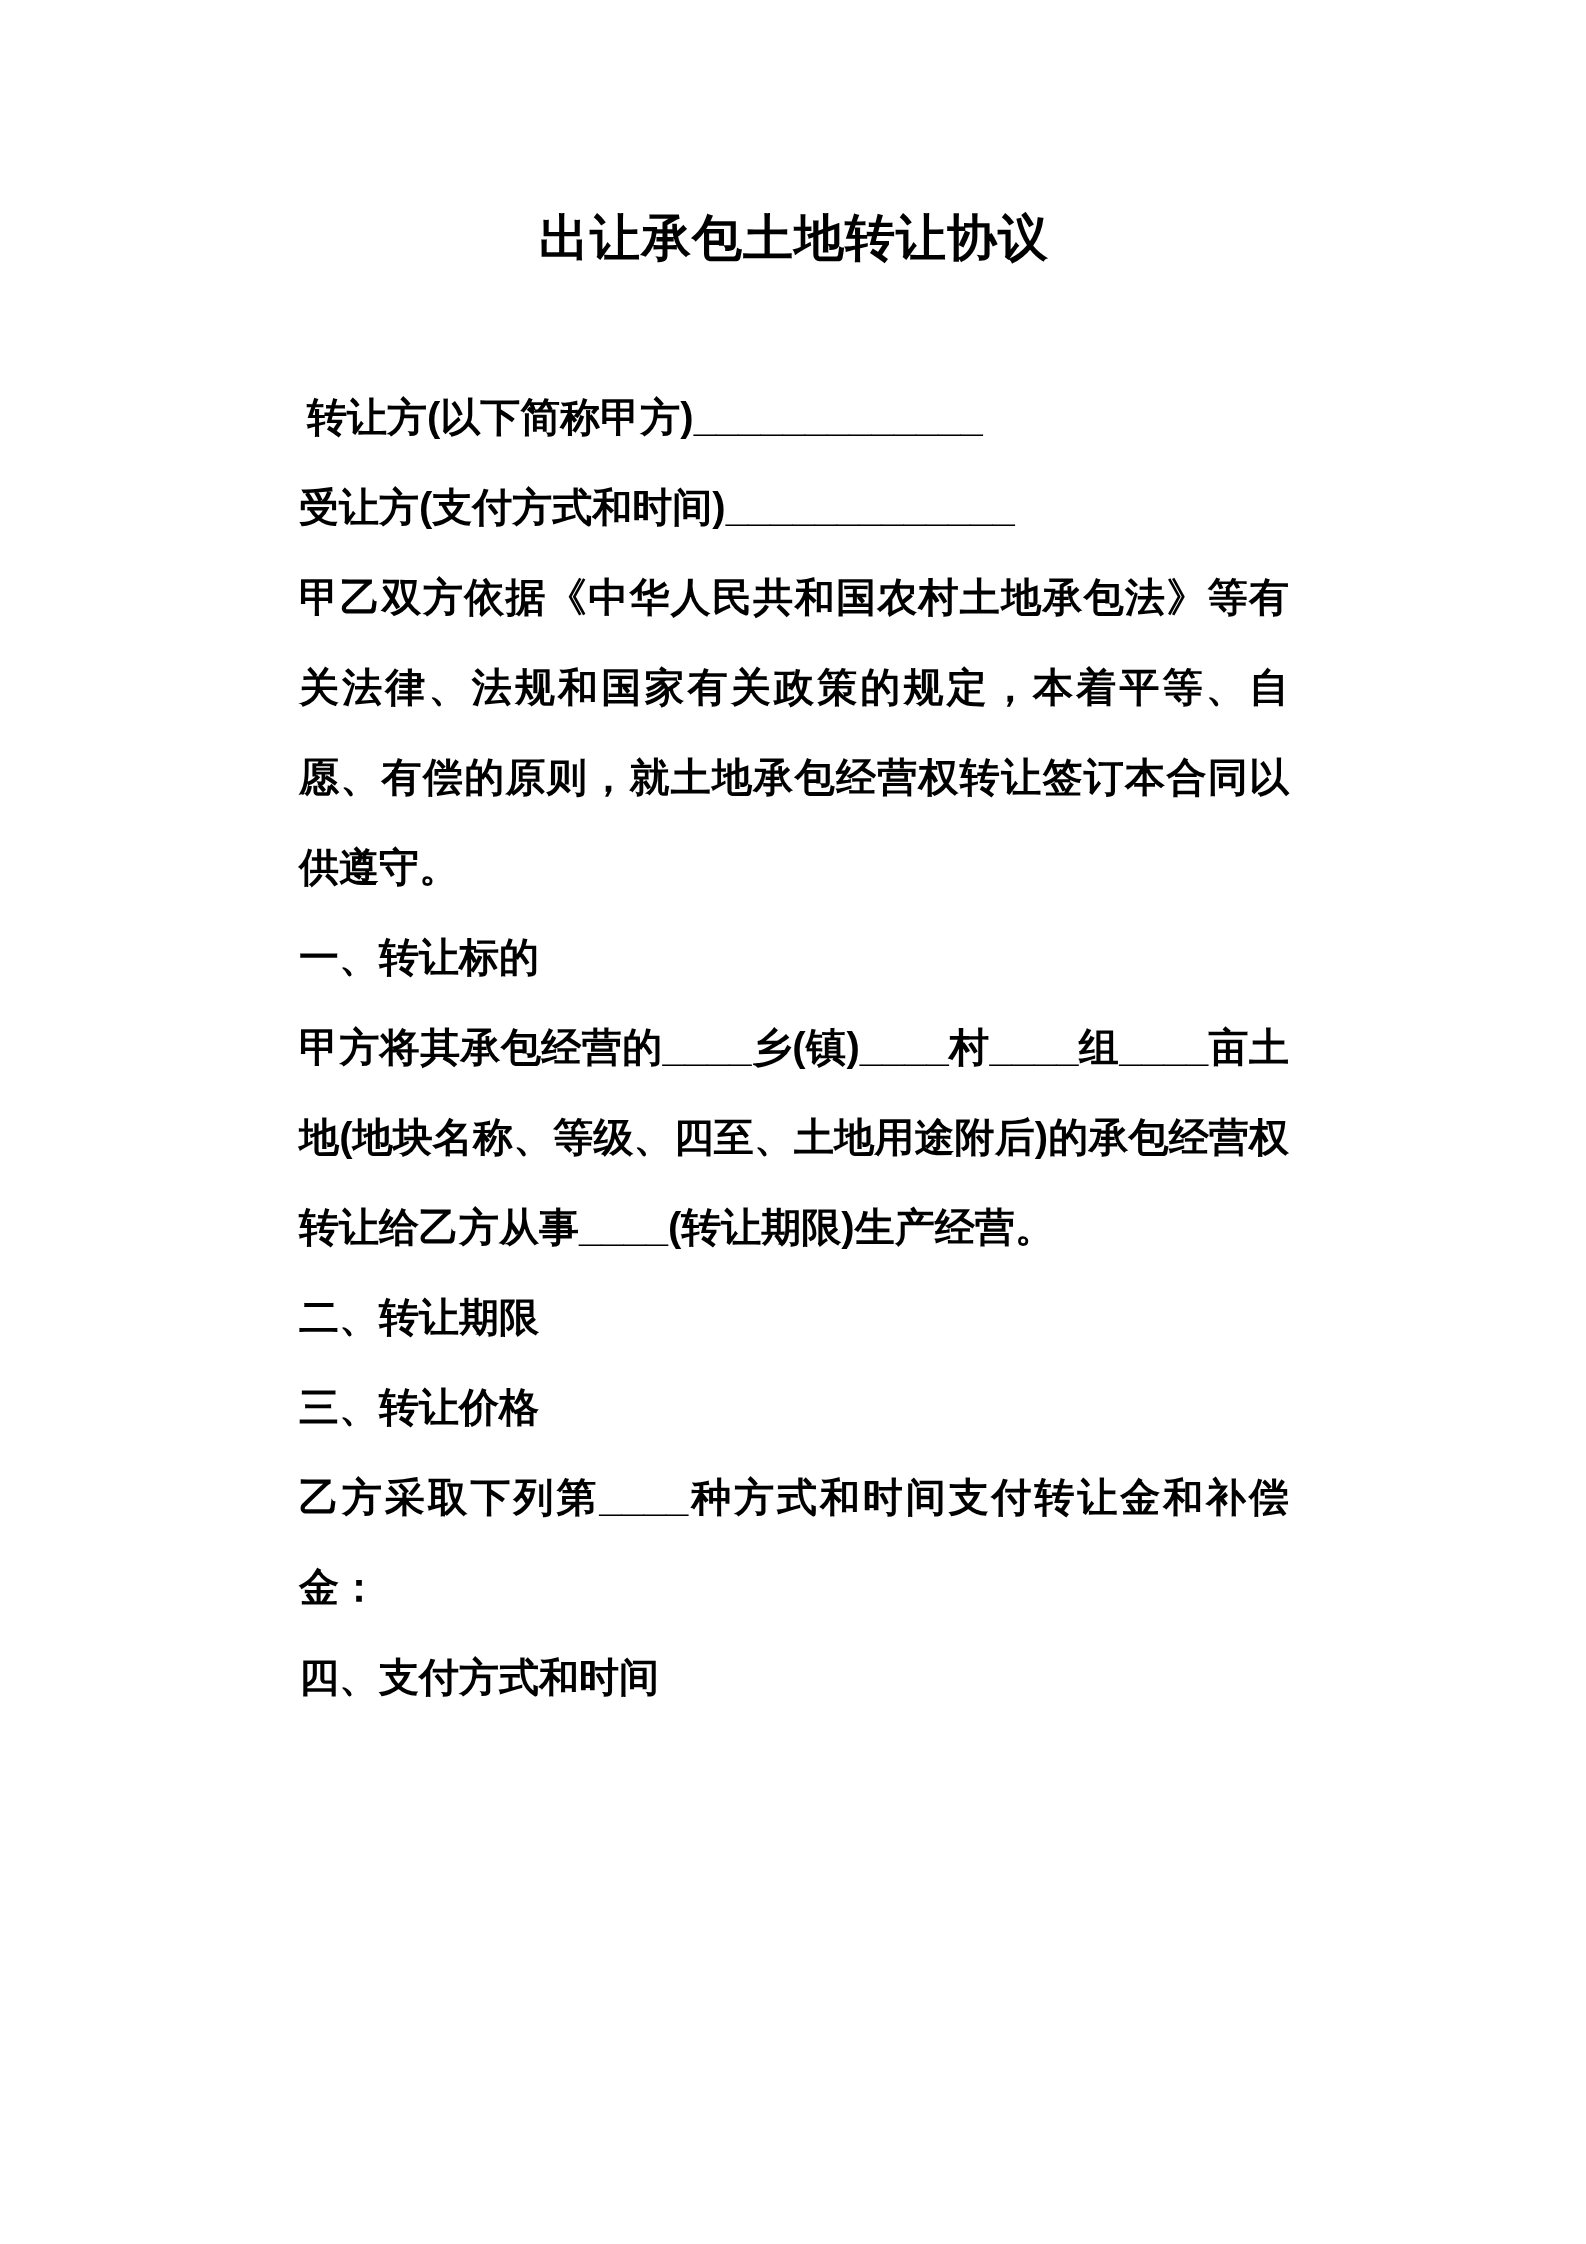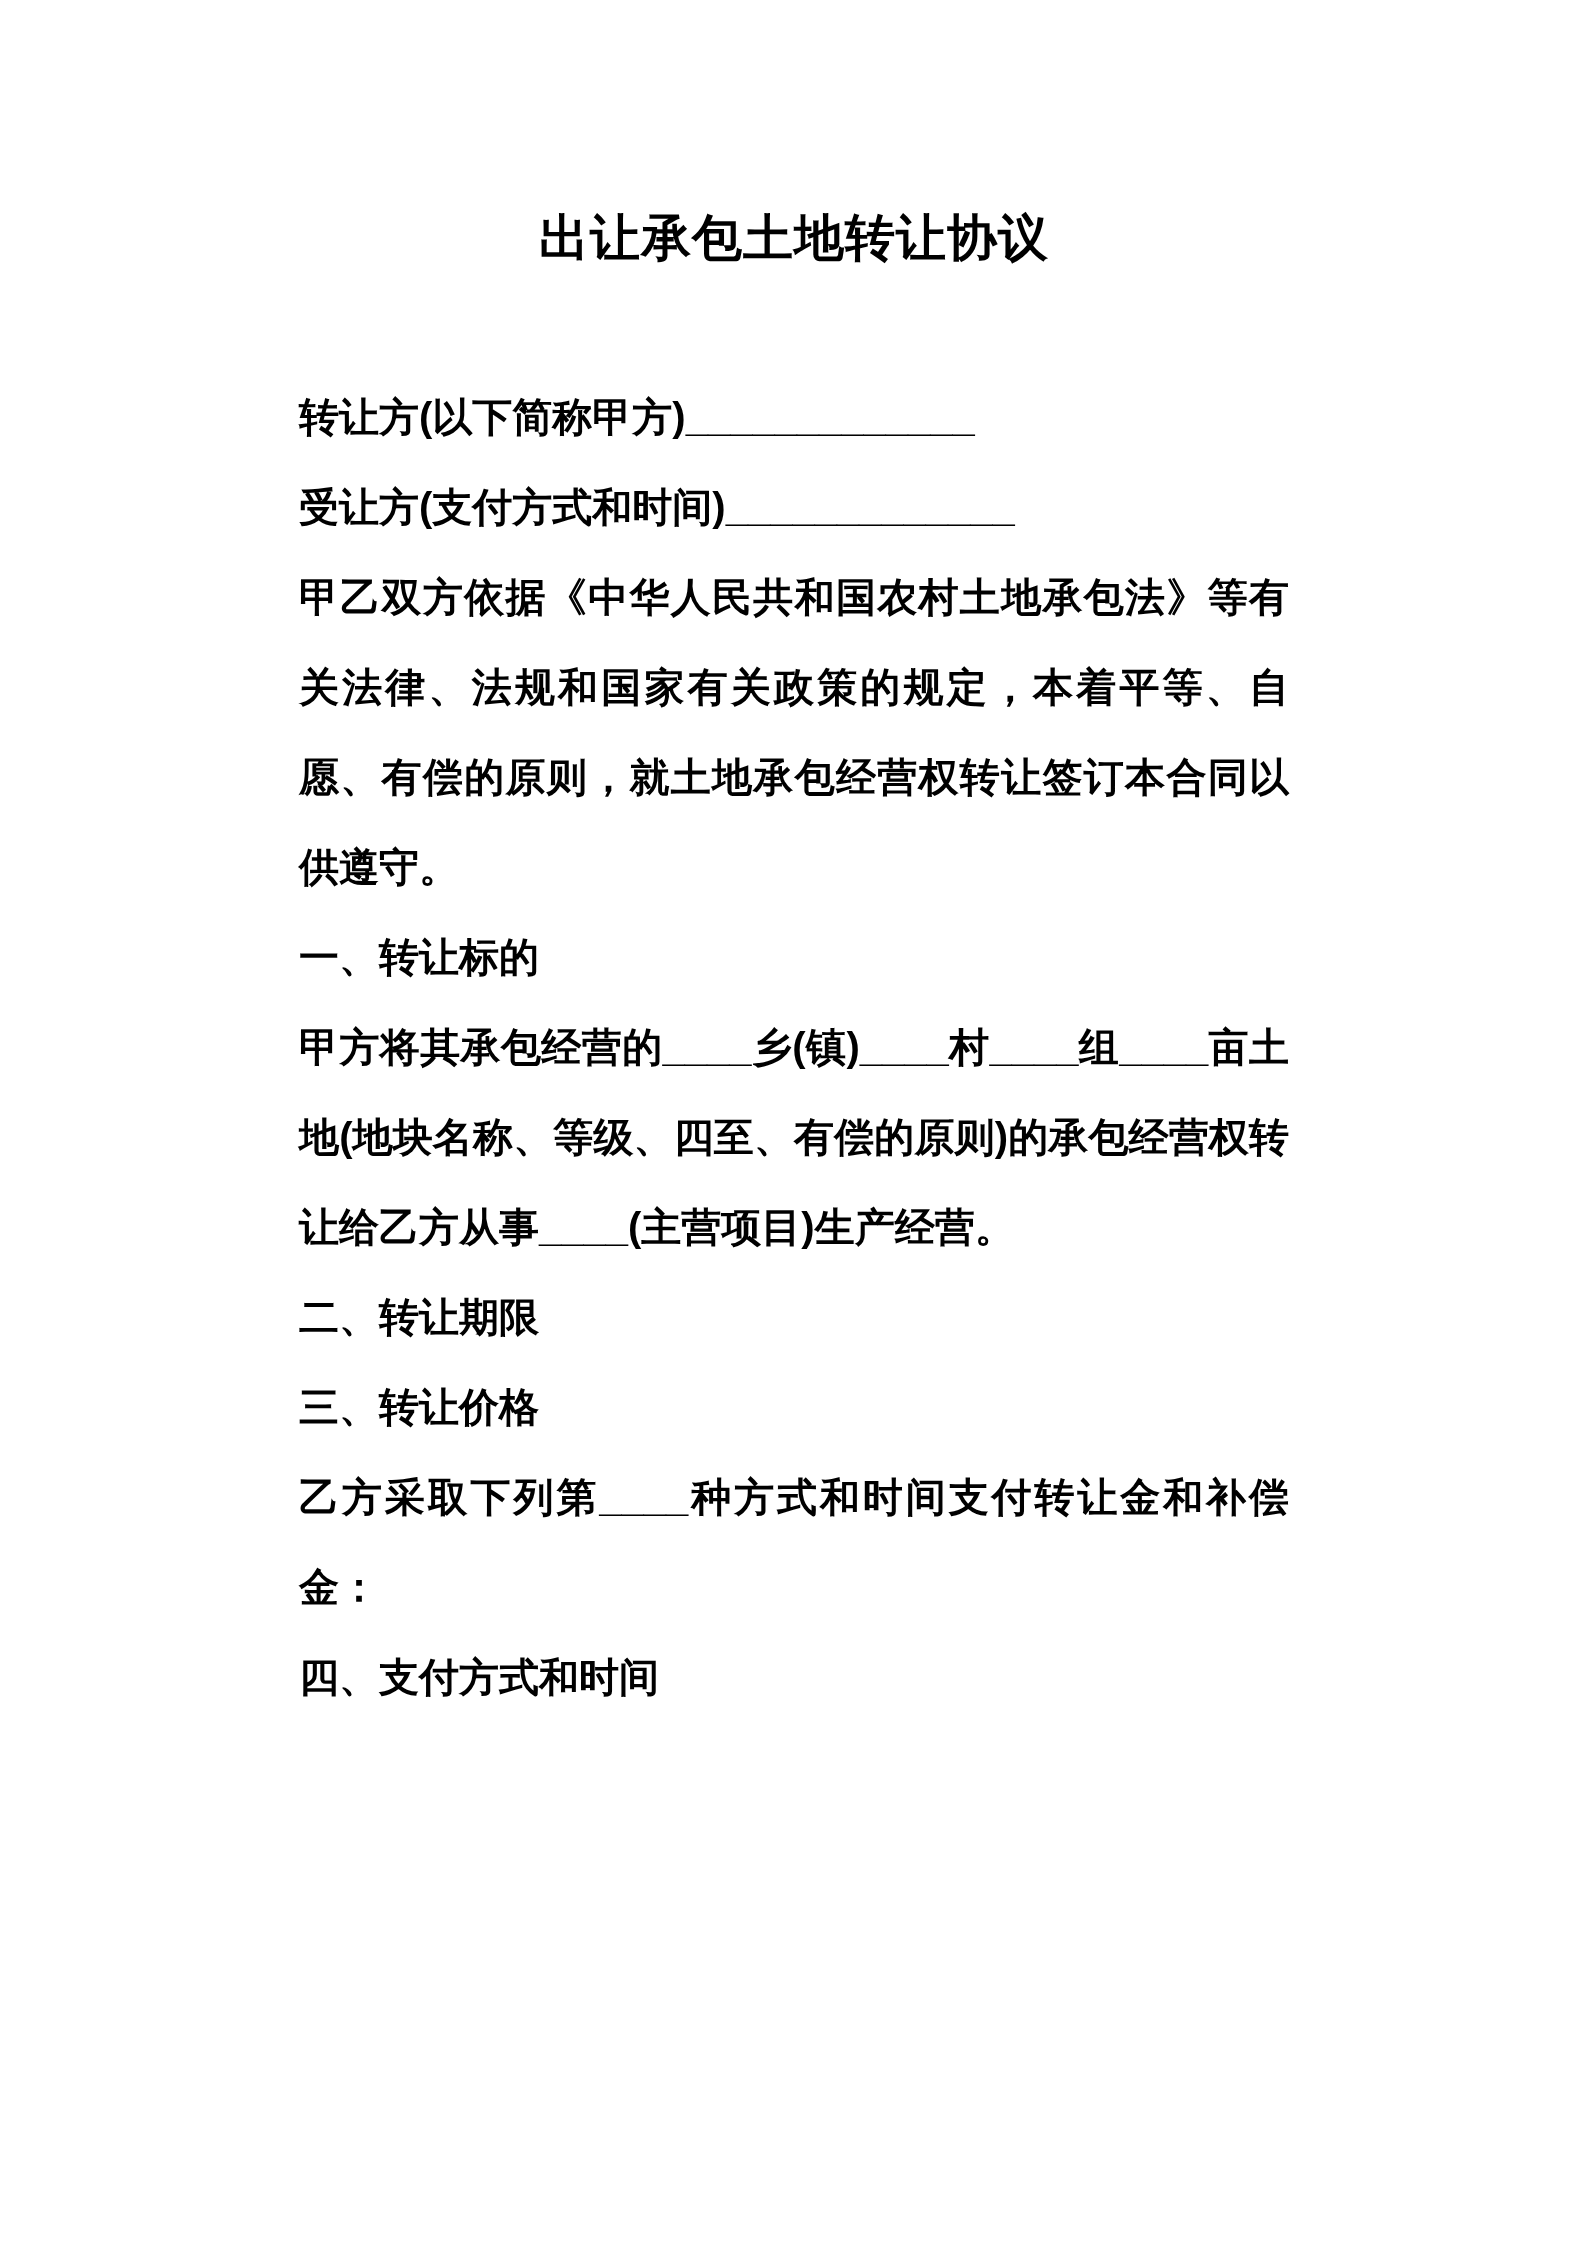--- a/index.html
+++ b/index.html
@@ -31,32 +31,33 @@
     margin: 0;
     font-size: 40px;
     font-weight: 700;
     line-height: 90px;
     text-align: justify;
     word-break: break-all;
     color: #000000;
   }
   .doc-body p.first-block {
     margin-top: 90px;
+    margin-left: 8px;
   }
 </style>
 </head>
 <body>
 
 <div class="page">
   <h1 class="doc-title">出让承包土地转让协议</h1>
 
   <div class="doc-body">
     <p class="first-block">转让方(以下简称甲方)_____________</p>
     <p>受让方(支付方式和时间)_____________</p>
     <p>甲乙双方依据《中华人民共和国农村土地承包法》等有关法律、法规和国家有关政策的规定，本着平等、自愿、有偿的原则，就土地承包经营权转让签订本合同以供遵守。</p>
     <p>一、转让标的</p>
-    <p>甲方将其承包经营的____乡(镇)____村____组____亩土地(地块名称、等级、四至、有偿的原则)的承包经营权转让给乙方从事____(主营项目)生产经营。</p>
+    <p>甲方将其承包经营的____乡(镇)____村____组____亩土地(地块名称、等级、四至、土地用途附后)的承包经营权转让给乙方从事____(转让期限)生产经营。</p>
     <p>二、转让期限</p>
     <p>三、转让价格</p>
     <p>乙方采取下列第____种方式和时间支付转让金和补偿金：</p>
     <p>四、支付方式和时间</p>
   </div>
 </div>
 
 </body></html>

